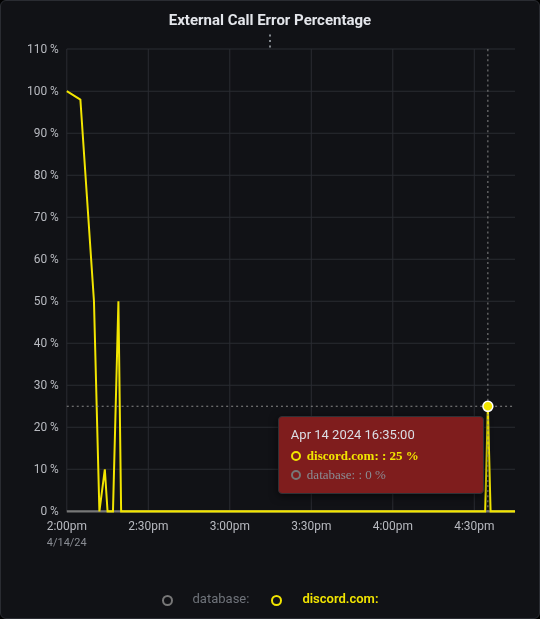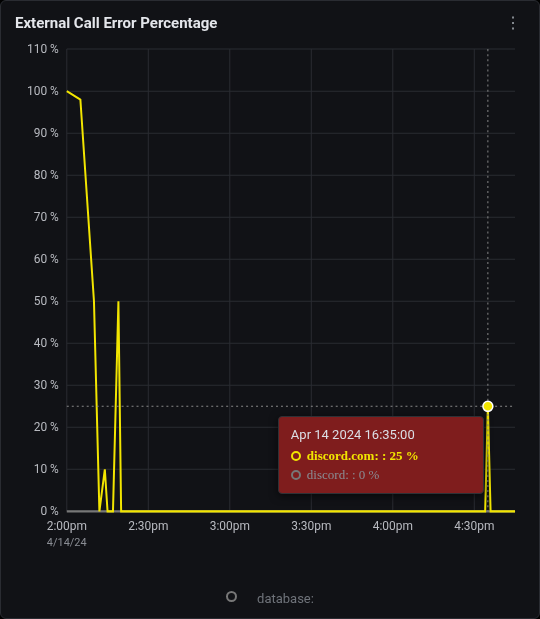--- a/index.html
+++ b/index.html
@@ -5,20 +5,21 @@
   html,body{margin:0;padding:0;background:#000;}
   .panel{
     width:540px;height:619px;box-sizing:border-box;
     background:#111216;border:1px solid #2a2c32;border-radius:6px;
     font-family:-apple-system,BlinkMacSystemFont,"Segoe UI",Roboto,Arial,sans-serif;
     color:#b8bac0;position:relative;overflow:hidden;
   }
   .panel-header{
     display:flex;align-items:center;justify-content:space-between;
     padding:10px 14px 4px 14px;
+    flex-direction:column;
   }
   .panel-title{color:#e4e6eb;font-size:15px;font-weight:700;}
   .panel-menu{color:#9aa0a6;font-size:16px;line-height:1;cursor:pointer;padding:4px;}
   .chart-wrap{position:absolute;left:14px;right:14px;top:40px;bottom:60px;}
   .chart-svg{width:100%;height:100%;display:block;}
   .grid-line{stroke:#2a2c32;stroke-width:1;}
   .axis-text{fill:#b8bac0;font-size:12px;}
   .axis-text-sub{fill:#8a8d94;font-size:11px;}
   .series-line{fill:none;stroke-width:2;}
   .crosshair{stroke:#888;stroke-width:1;stroke-dasharray:2 3;}
@@ -32,21 +33,21 @@
   .tt-row{display:flex;align-items:center;gap:6px;margin-top:3px;font-size:13px;font-family:Liberation Serif, serif;}
   .tt-swatch{width:10px;height:10px;border-radius:50%;border:2px solid;box-sizing:border-box;}
   .tt-swatch.dc{border-color:#f2e500;}
   .tt-swatch.db{border-color:#777;}
   .tt-dc{color:#f2e500;font-weight:700;}
   .tt-db{color:#8a8d94;}
   .legend{
     position:absolute;left:0;right:0;bottom:12px;display:flex;justify-content:center;
     gap:22px;font-size:13px;
   }
-  .legend-item{display:flex;align-items:flex-start;gap:20px;}
+  .legend-item{display:flex;align-items:flex-end;gap:20px;}
   .legend-swatch{width:11px;height:11px;border-radius:50%;border:2px solid;box-sizing:border-box;}
   .legend-swatch.db{border-color:#777;}
   .legend-swatch.dc{border-color:#f2e500;}
   .legend-db{color:#6f737a;}
   .legend-dc{color:#f2e500;font-weight:600;}
 </style>
 </head>
 <body>
 
 <div class="panel">
@@ -118,26 +119,30 @@
       <div class="tt-row">
         <span class="tt-swatch dc"></span>
         <span class="tt-dc">
           <span>discord.com: :</span>
           <span>25 %</span>
         </span>
       </div>
       <div class="tt-row">
         <span class="tt-swatch db"></span>
         <span class="tt-db">
-          <span>discord: :</span>
+          <span>database: :</span>
           <span>0 %</span>
         </span>
       </div>
     </div>
   </div>
 
   <div class="legend">
     <div class="legend-item">
       <span class="legend-swatch db"></span>
       <span class="legend-db">database:</span>
     </div>
+    <div class="legend-item">
+      <span class="legend-swatch dc"></span>
+      <span class="legend-dc">discord.com:</span>
+    </div>
   </div>
 </div>
 
 </body></html>

